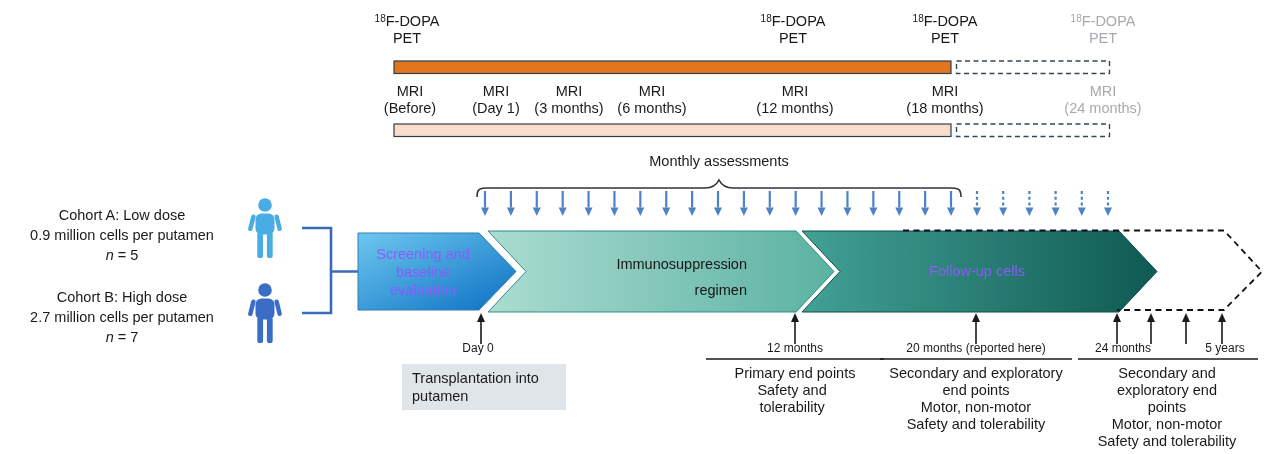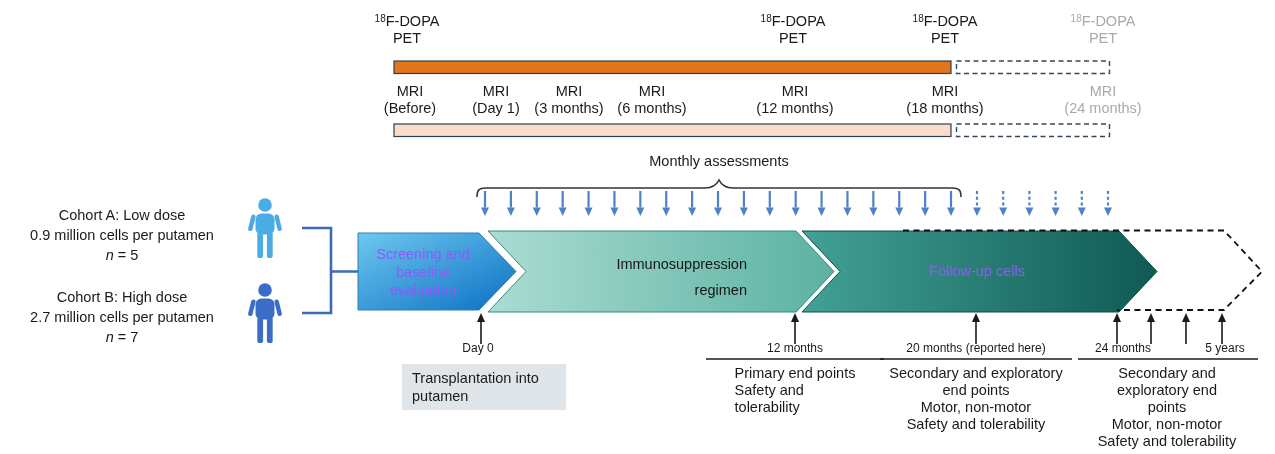--- a/index.html
+++ b/index.html
@@ -283,21 +283,21 @@
   </div>
 
   <div class="abs phase-text" style="left:364px;top:245px;width:118px;white-space:normal;line-height:18px">Screening and baseline evaluation</div>
   <div class="abs phase-dark" style="left:575px;top:251px;width:172px;white-space:normal;text-align:right;line-height:26px">Immunosuppression regimen</div>
   <div class="abs ctr phase-text" style="left:977px;top:263px">Follow-up cells</div>
 
   <div class="abs ctr ms-label" style="left:478px;top:340px">Day 0</div>
   <div class="abs note-box" style="left:402px;top:364px;width:144px">Transplantation into putamen</div>
 
   <div class="abs ctr ms-label" style="left:795px;top:340px">12 months</div>
-  <div class="abs ms-items" style="left:795px;top:365px;transform:translateX(-50%);text-align:left">
+  <div class="abs ms-items" style="left:795px;top:365px;transform:translateX(-50%);text-align:center">
     <div>Primary end points</div>
     <div style="max-width:115px;white-space:normal">Safety and tolerability</div>
   </div>
 
   <div class="abs ctr ms-label" style="left:976px;top:340px">20 months (reported here)</div>
   <div class="abs ms-items" style="left:976px;top:365px;transform:translateX(-50%);text-align:center">
     <div style="max-width:185px;white-space:normal">Secondary and exploratory end points</div>
     <div style="white-space:nowrap">Motor, non-motor</div>
     <div style="white-space:nowrap">Safety and tolerability</div>
   </div>

